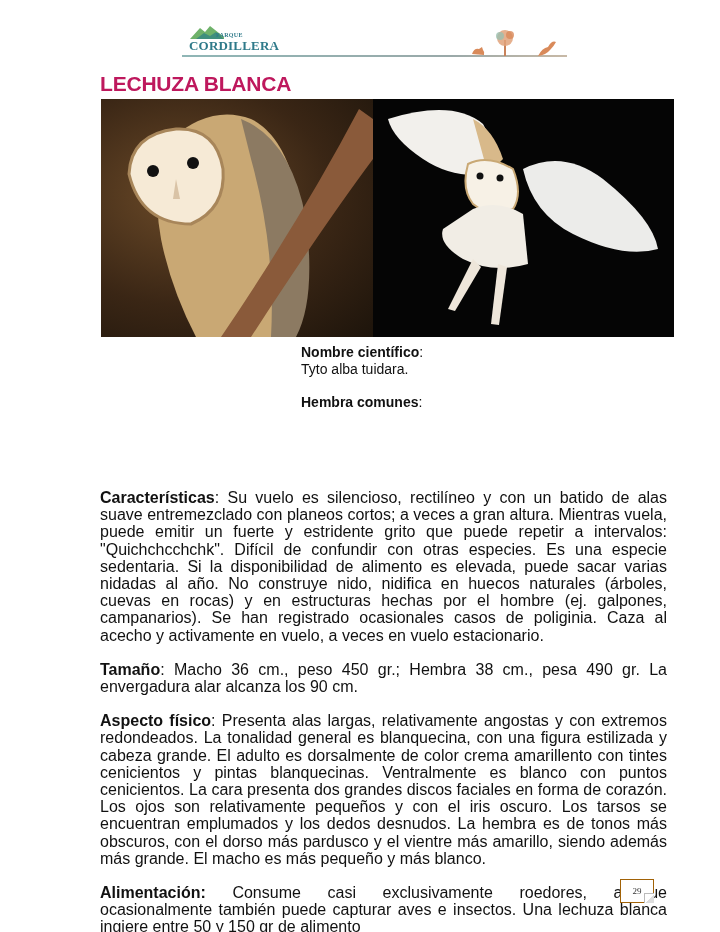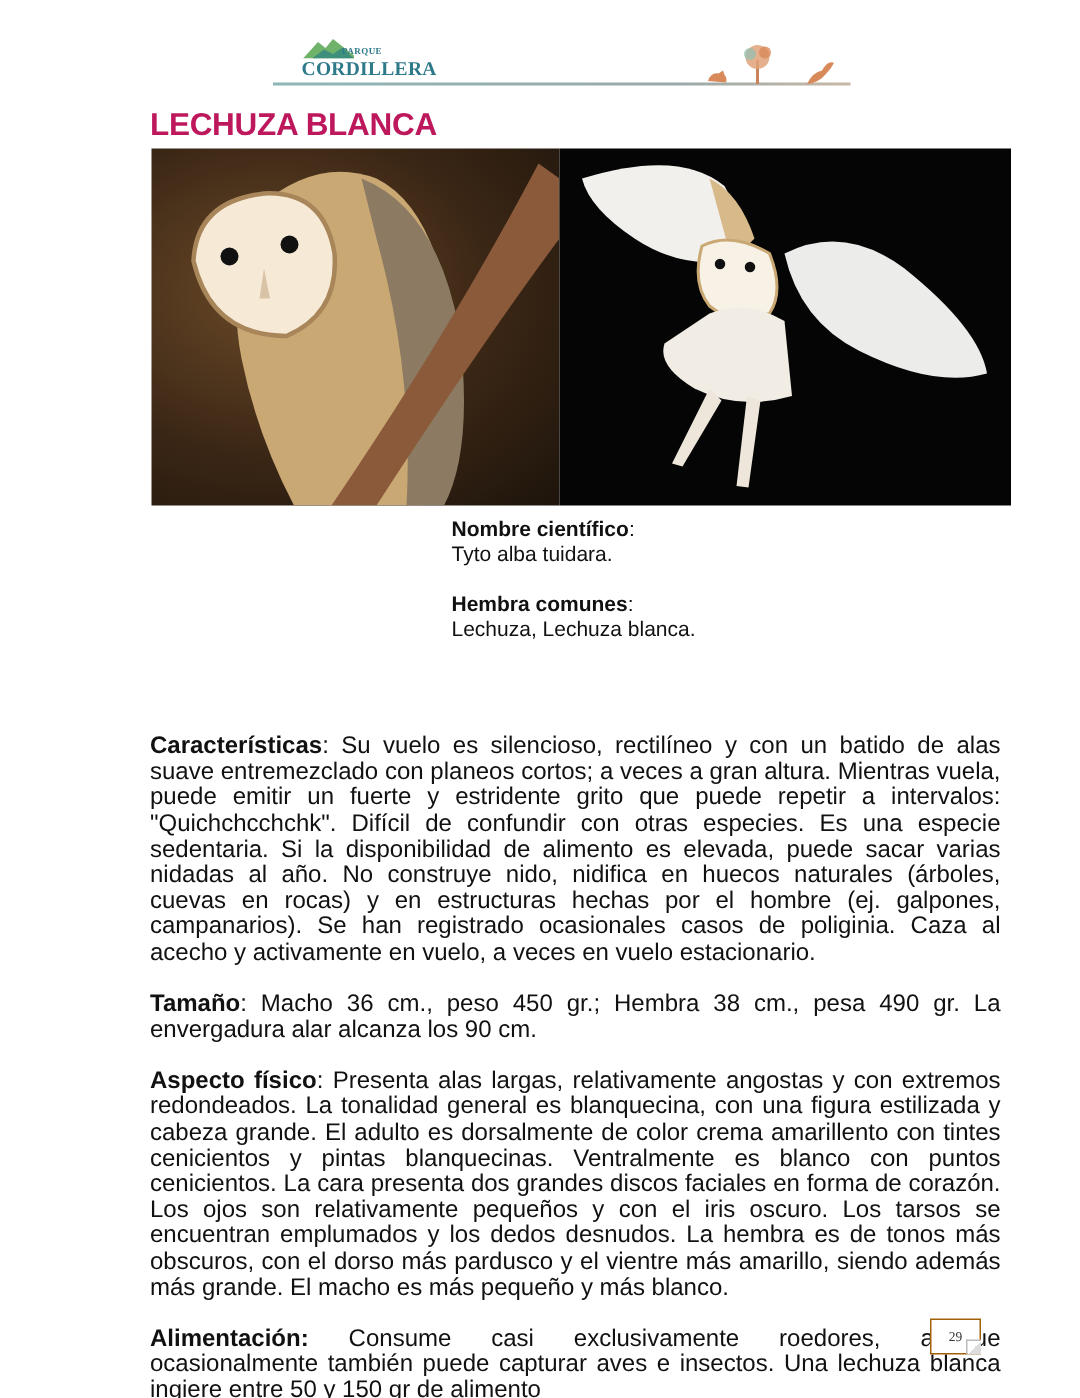--- a/index.html
+++ b/index.html
@@ -1,20 +1,20 @@
 <!DOCTYPE html>
 <html><head>
   <meta charset="utf-8">
   <style>
     html, body { margin: 0; padding: 0; background: #ffffff; }
     body { width: 720px; height: 932px; position: relative; overflow: hidden;
            font-family: "Liberation Sans", sans-serif; color: #111; }
 
     .header { position: absolute; left: 182px; top: 22px; width: 385px; height: 40px; }
-    .logo { position: absolute; left: 16px; top: 0; width: 90px; height: 36px; }
+    .logo { position: absolute; left: 4px; top: 0; width: 90px; height: 36px; }
     .logo-mtn { position: absolute; left: 4px; top: 3px; }
     .logo-parque { position: absolute; left: 30px; top: 10px; font-family: "Liberation Serif", serif;
                    font-size: 6px; color: #2f7a8a; letter-spacing: 0.3px; font-weight: bold; }
     .logo-cordillera { position: absolute; left: 3px; top: 16px; font-family: "Liberation Serif", serif;
                        font-size: 13px; color: #2f7a8a; letter-spacing: 0.2px; font-weight: bold; }
     .header-line { position: absolute; left: 0; top: 33px; width: 385px; height: 2px;
                    background: linear-gradient(90deg,#8fb6b6,#9aa9a9 70%, #c8b9a6); }
     .header-deco { position: absolute; left: 288px; top: 6px; width: 95px; height: 30px; }
 
     .title { position: absolute; left: 100px; top: 72px; margin: 0; font-size: 21px; font-weight: bold;
@@ -93,21 +93,20 @@
   </div>
 </div>
 
 <div class="info">
   <div class="info-block">
     <div><span class="info-label">Nombre científico</span><span>:</span></div>
     <div class="italic">Tyto alba tuidara.</div>
   </div>
   <div class="info-block">
     <div><span class="info-label">Hembra comunes</span><span>:</span></div>
-    <div>Lechuza, Lechuza blanca.</div>
   </div>
 </div>
 
 <div class="body">
   <p class="para"><span class="para-label">Características</span><span>:</span> <span>Su vuelo es silencioso, rectilíneo y con un batido de alas suave entremezclado con planeos cortos; a veces a gran altura. Mientras vuela, puede emitir un fuerte y estridente grito que puede repetir a intervalos: "Quichchcchchk". Difícil de confundir con otras especies. Es una especie sedentaria. Si la disponibilidad de alimento es elevada, puede sacar varias nidadas al año. No construye nido, nidifica en huecos naturales (árboles, cuevas en rocas) y en estructuras hechas por el hombre (ej. galpones, campanarios). Se han registrado ocasionales casos de poliginia. Caza al acecho y activamente en vuelo, a veces en vuelo estacionario.</span></p>
   <p class="para"><span class="para-label">Tamaño</span><span>:</span> <span>Macho 36 cm., peso 450 gr.; Hembra 38 cm., pesa 490 gr. La envergadura alar alcanza los 90 cm.</span></p>
   <p class="para"><span class="para-label">Aspecto físico</span><span>:</span> <span>Presenta alas largas, relativamente angostas y con extremos redondeados. La tonalidad general es blanquecina, con una figura estilizada y cabeza grande. El adulto es dorsalmente de color crema amarillento con tintes cenicientos y pintas blanquecinas. Ventralmente es blanco con puntos cenicientos. La cara presenta dos grandes discos faciales en forma de corazón. Los ojos son relativamente pequeños y con el iris oscuro. Los tarsos se encuentran emplumados y los dedos desnudos. La hembra es de tonos más obscuros, con el dorso más pardusco y el vientre más amarillo, siendo además más grande. El macho es más pequeño y más blanco.</span></p>
   <p class="para"><span class="para-label">Alimentación:</span> <span>Consume casi exclusivamente roedores, aunque ocasionalmente también puede capturar aves e insectos. Una lechuza blanca ingiere entre 50 y 150 gr de alimento</span></p>
 </div>
 

